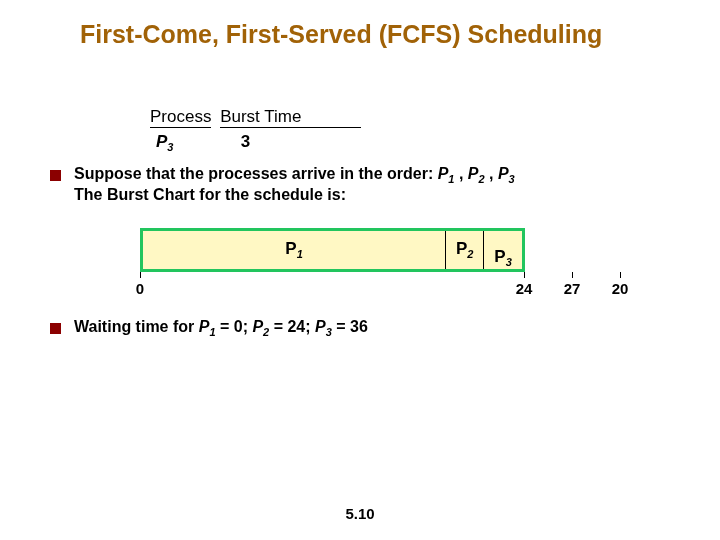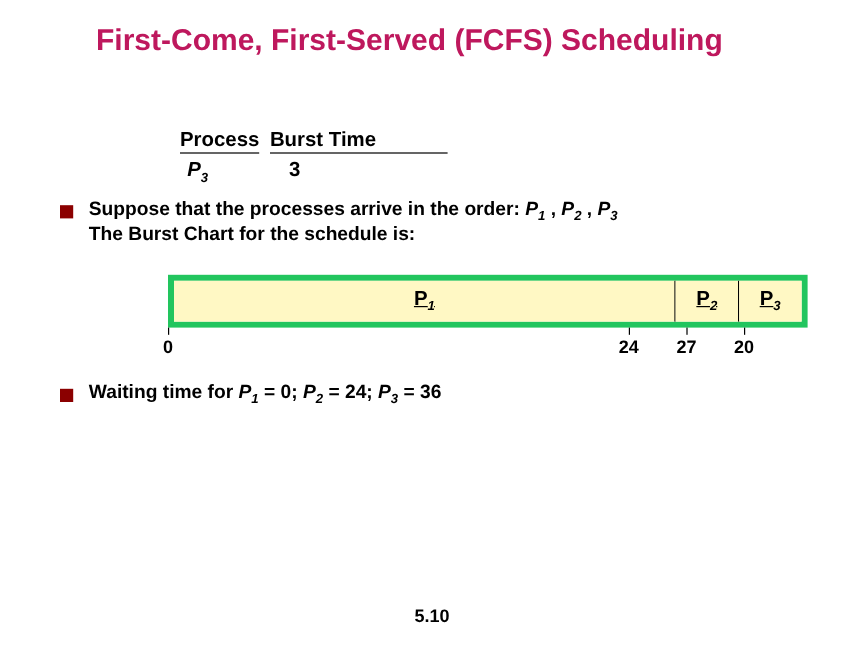--- a/index.html
+++ b/index.html
@@ -8,33 +8,33 @@
     height: 540px;
     background: #fff;
     font-family: Arial, Helvetica, sans-serif;
     position: relative;
     overflow: hidden;
   }
   .slide {
     padding: 20px 50px 0 70px;
   }
   .title {
-    color: #be185d;
+    color: #a16207;
     font-size: 25px;
     font-weight: bold;
     margin-bottom: 58px;
     margin-left: 10px;
   }
   .proc-table {
     margin-left: 80px;
     margin-bottom: 12px;
   }
   .proc-header {
     font-size: 17px;
-    font-weight: bold;
+    font-weight: normal;
   }
   .proc-header .h1 { display:inline-block; border-bottom:1px solid #000; padding-bottom:0; }
   .proc-header .h2 { display:inline-block; border-bottom:1px solid #000; margin-left:4px; padding-right:60px; }
   .proc-row {
     font-size: 17px;
     font-weight: bold;
     margin-top: 4px;
   }
   .proc-row .pname { display:inline-block; width:80px; font-style: italic; }
   .proc-row .pname .sub { font-size: 11px; font-style: italic; vertical-align: sub; }
@@ -57,25 +57,24 @@
   }
   .sub { font-size: 11px; font-style: italic; vertical-align: sub; }
   .ital { font-style: italic; }
   .gantt-wrap {
     margin-top: 24px;
     margin-left: 70px;
     width: 480px;
   }
   .gantt {
     display: flex;
-    width: 533px;
+    width: 385px;
     height: 44px;
-    border: 5px solid #22c55e;
+    border: 3px solid #22c55e;
     position: relative;
-    text-decoration: underline;
   }
   .gcell {
     border-right: 1px solid #000;
     background: #fff8c4;
     display: flex;
     align-items: center;
     justify-content: center;
     font-size: 17px;
     font-weight: bold;
   }
@@ -141,21 +140,21 @@
   </div>
 
   <div class="gantt-wrap">
     <div class="gantt" id="gantt">
         <div class="gcell" style="width: 80%;">
           <span class="lbl">P<span class="sub">1</span></span>
         </div>
         <div class="gcell" style="width: 10%;">
           <span class="lbl">P<span class="sub">2</span></span>
         </div>
-        <div class="gcell" style="width: 10%;">
+        <div class="gcell" style="width: 10%; align-items: flex-end;">
           <span class="lbl">P<span class="sub">3</span></span>
         </div>
       </div>
     <div class="ticks" id="ticks">
         <div class="tick" style="left: 0%;">
           <div class="tick-label">0</div>
         </div>
         <div class="tick" style="left: 80%;">
           <div class="tick-label">24</div>
         </div>

